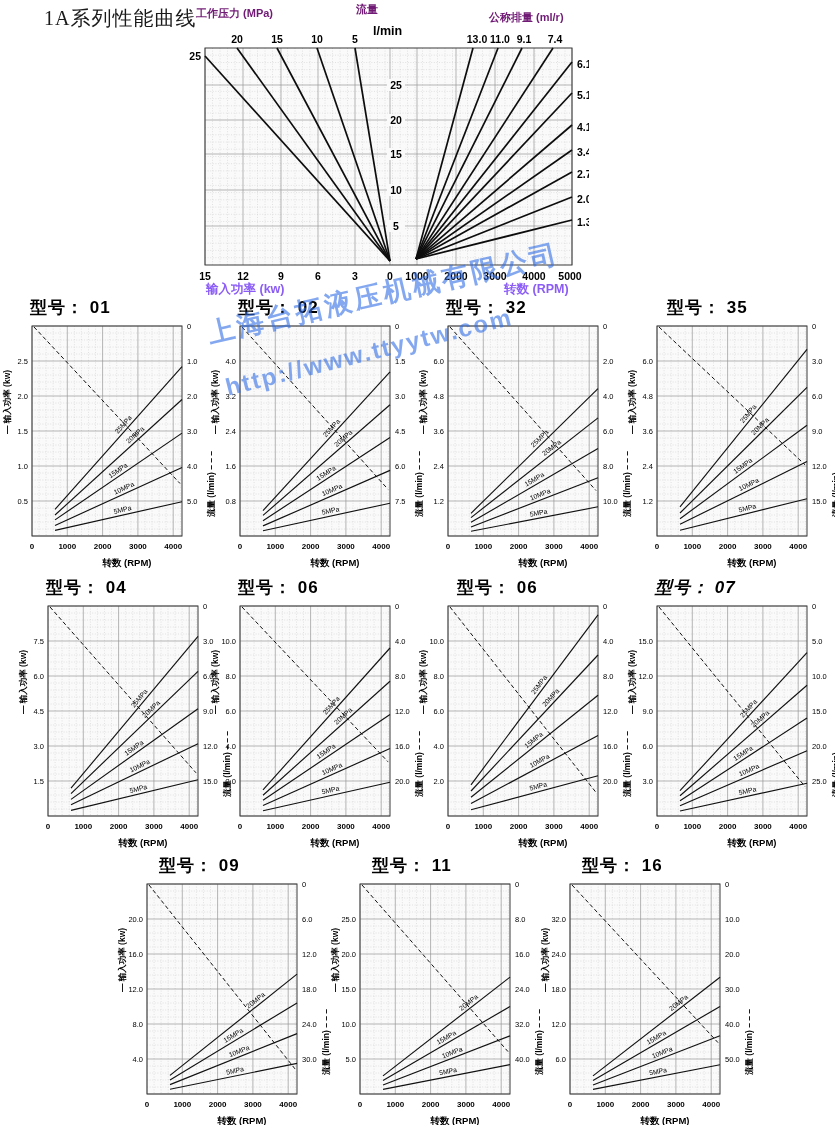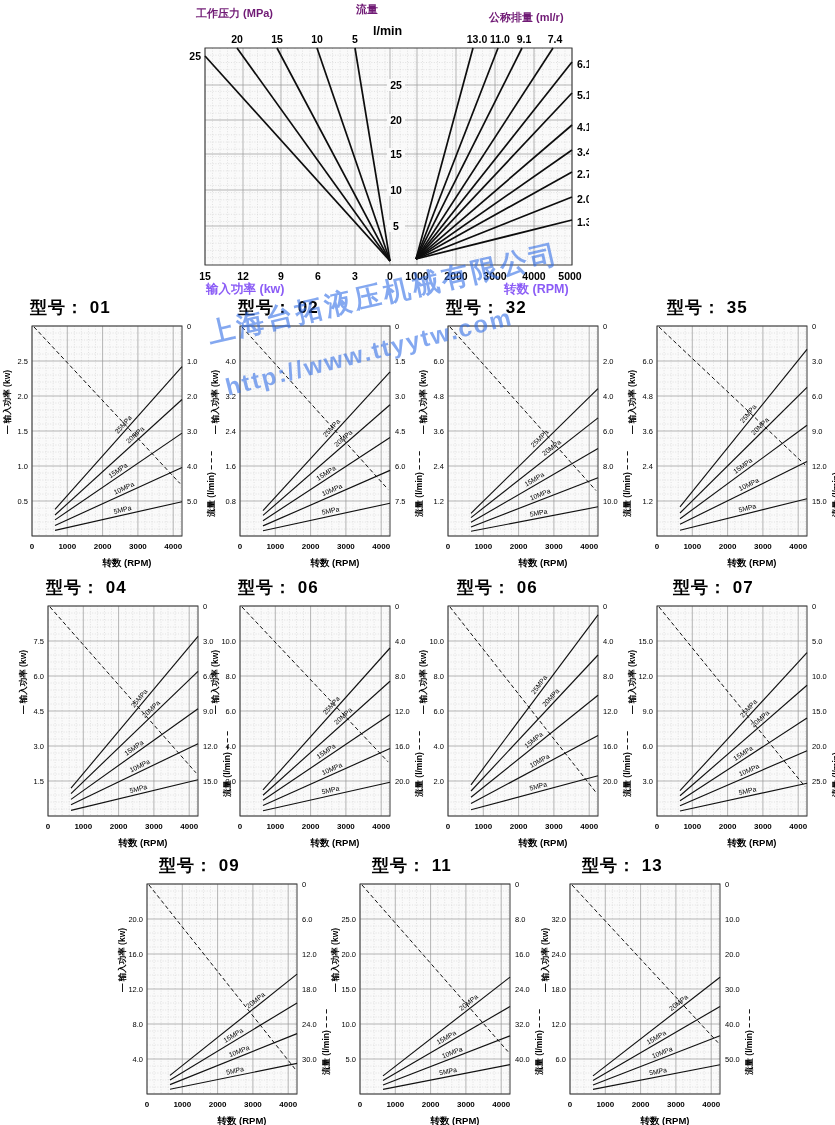--- a/index.html
+++ b/index.html
@@ -18,20 +18,21 @@
   .cell{position:absolute;width:224px;height:276px;}
   .ctitle{position:absolute;top:0;font-size:17px;font-weight:600;letter-spacing:1px;color:#000;white-space:nowrap;}
   svg{display:block;}
   svg text{font-family:"Liberation Sans","DejaVu Sans",sans-serif;}
 </style>
 </head>
 <body>
 
 <div class="page">
 
+  <div class="abs page-title">1A系列性能曲线</div>
 
   <section>
     <div class="abs axt" style="left:196px;top:6px;">工作压力 (MPa)</div>
     <div class="abs axt" style="left:356px;top:2px;">流量</div>
     <div class="abs axt2" style="left:360px;top:24px;margin-left:13px;">l/min</div>
     <div class="abs axt" style="left:489px;top:10px;">公称排量 (ml/r)</div>
     <svg id="mainSvg" class="abs" style="left:189px;top:32px;" width="400" height="256" viewBox="-16 -16 400 256">
         <rect x="0" y="0" width="367" height="217" fill="#fafafa"></rect>
         <path d="M7.5 0V217M15.0 0V217M22.5 0V217M30.0 0V217M45.0 0V217M52.5 0V217M60.0 0V217M67.5 0V217M75.0 0V217M82.5 0V217M90.0 0V217M97.5 0V217M105.0 0V217M120.0 0V217M127.5 0V217M135.0 0V217M142.5 0V217M157.5 0V217M165.0 0V217M172.5 0V217M180.0 0V217M187.5 0V217M195.0 0V217M202.5 0V217M210.0 0V217M217.5 0V217M225.0 0V217M232.5 0V217M240.0 0V217M247.5 0V217M255.0 0V217M262.5 0V217M270.0 0V217M277.5 0V217M285.0 0V217M292.5 0V217M300.0 0V217M307.5 0V217M315.0 0V217M322.5 0V217M330.0 0V217M337.5 0V217M345.0 0V217M352.5 0V217M360.0 0V217M0 7.2H367M0 14.5H367M0 21.7H367M0 28.9H367M0 43.4H367M0 50.6H367M0 57.8H367M0 65.1H367M0 79.5H367M0 86.8H367M0 94.0H367M0 101.2H367M0 108.5H367M0 115.7H367M0 122.9H367M0 130.1H367M0 137.4H367M0 144.6H367M0 151.8H367M0 159.1H367M0 166.3H367M0 173.5H367M0 180.7H367M0 188.0H367M0 195.2H367M0 202.4H367M0 209.7H367" stroke="#c9c9c9" stroke-width="0.5" stroke-dasharray="1 1.6" fill="none"></path>
         <path d="M0 0V217M38 0V217M76 0V217M113 0V217M150 0V217M185 0V217M212 0V217M251 0V217M290 0V217M329 0V217M367 0V217M0 37H367M0 72H367M0 106H367M0 142H367M0 178H367" stroke="#969696" stroke-width="0.7" fill="none"></path>
@@ -362,21 +363,21 @@
           <text x="35.3" y="223" font-size="8" text-anchor="middle" font-weight="600" fill="#000">1000</text>
           <text x="70.6" y="223" font-size="8" text-anchor="middle" font-weight="600" fill="#000">2000</text>
           <text x="105.89999999999999" y="223" font-size="8" text-anchor="middle" font-weight="600" fill="#000">3000</text>
           <text x="141.2" y="223" font-size="8" text-anchor="middle" font-weight="600" fill="#000">4000</text>
           <text x="95" y="240" font-size="9.5" text-anchor="middle" font-weight="700" fill="#000">转数 (RPM)</text>
           <text x="0" y="0" font-size="8.5" text-anchor="middle" font-weight="600" fill="#000" transform="translate(-22 76) rotate(-90)">— 输入功率 (kw)</text>
           <text x="0" y="0" font-size="8.5" text-anchor="middle" font-weight="600" fill="#000" transform="translate(182 158) rotate(-90)">流量  (l/min)  – – –</text>
         </svg>
       </div>
       <div class="cell" style="left: 625px; top: 576px;">
-        <div class="ctitle" style="left: 48px;">型号： 07</div>
+        <div class="ctitle" style="left: 30px; font-style: italic;">型号： 07</div>
         <svg width="222" height="252" viewBox="-32 -8 222 252" style="position:absolute;left:0;top:22px;">
           <rect x="0" y="0" width="150" height="210" fill="#fafafa"></rect>
           <path d="M7.1 0V210M14.1 0V210M21.2 0V210M28.2 0V210M42.4 0V210M49.4 0V210M56.5 0V210M63.5 0V210M77.7 0V210M84.7 0V210M91.8 0V210M98.8 0V210M113.0 0V210M120.0 0V210M127.1 0V210M134.1 0V210M148.3 0V210M0 7.0H150M0 14.0H150M0 21.0H150M0 28.0H150M0 42.0H150M0 49.0H150M0 56.0H150M0 63.0H150M0 77.0H150M0 84.0H150M0 91.0H150M0 98.0H150M0 112.0H150M0 119.0H150M0 126.0H150M0 133.0H150M0 147.0H150M0 154.0H150M0 161.0H150M0 168.0H150M0 182.0H150M0 189.0H150M0 196.0H150M0 203.0H150" stroke="#c9c9c9" stroke-width="0.5" stroke-dasharray="1 1.6" fill="none"></path>
           <path d="M0 0V210M35.3 0V210M70.6 0V210M105.9 0V210M141.2 0V210M0 0H150M0 35H150M0 70H150M0 105H150M0 140H150M0 175H150M0 210H150" stroke="#969696" stroke-width="0.7" fill="none"></path>
           <rect x="0" y="0" width="150" height="210" fill="none" stroke="#3a3a3a" stroke-width="1"></rect>
           <line x1="23" y1="184.7" x2="150" y2="46.7" stroke="#111" stroke-width="1.15"></line>
           <text x="0" y="0" font-size="6.8" text-anchor="middle" font-weight="normal" fill="#000" transform="translate(95.4 106.0) rotate(-47.4)" dy="-3">25MPa</text>
           <line x1="23" y1="189.7" x2="150" y2="79.3" stroke="#111" stroke-width="1.15"></line>
           <text x="0" y="0" font-size="6.8" text-anchor="middle" font-weight="normal" fill="#000" transform="translate(106.8 116.9) rotate(-41.0)" dy="-3">20MPa</text>
           <line x1="23" y1="194.8" x2="150" y2="112.0" stroke="#111" stroke-width="1.15"></line>
@@ -475,21 +476,21 @@
           <text x="35.3" y="223" font-size="8" text-anchor="middle" font-weight="600" fill="#000">1000</text>
           <text x="70.6" y="223" font-size="8" text-anchor="middle" font-weight="600" fill="#000">2000</text>
           <text x="105.89999999999999" y="223" font-size="8" text-anchor="middle" font-weight="600" fill="#000">3000</text>
           <text x="141.2" y="223" font-size="8" text-anchor="middle" font-weight="600" fill="#000">4000</text>
           <text x="95" y="240" font-size="9.5" text-anchor="middle" font-weight="700" fill="#000">转数 (RPM)</text>
           <text x="0" y="0" font-size="8.5" text-anchor="middle" font-weight="600" fill="#000" transform="translate(-22 76) rotate(-90)">— 输入功率 (kw)</text>
           <text x="0" y="0" font-size="8.5" text-anchor="middle" font-weight="600" fill="#000" transform="translate(182 158) rotate(-90)">流量  (l/min)  – – –</text>
         </svg>
       </div>
       <div class="cell" style="left: 538px; top: 854px;">
-        <div class="ctitle" style="left: 44px;">型号： 13</div>
+        <div class="ctitle" style="left: 44px;">型号： 16</div>
         <svg width="222" height="252" viewBox="-32 -8 222 252" style="position:absolute;left:0;top:22px;">
           <rect x="0" y="0" width="150" height="210" fill="#fafafa"></rect>
           <path d="M7.1 0V210M14.1 0V210M21.2 0V210M28.2 0V210M42.4 0V210M49.4 0V210M56.5 0V210M63.5 0V210M77.7 0V210M84.7 0V210M91.8 0V210M98.8 0V210M113.0 0V210M120.0 0V210M127.1 0V210M134.1 0V210M148.3 0V210M0 7.0H150M0 14.0H150M0 21.0H150M0 28.0H150M0 42.0H150M0 49.0H150M0 56.0H150M0 63.0H150M0 77.0H150M0 84.0H150M0 91.0H150M0 98.0H150M0 112.0H150M0 119.0H150M0 126.0H150M0 133.0H150M0 147.0H150M0 154.0H150M0 161.0H150M0 168.0H150M0 182.0H150M0 189.0H150M0 196.0H150M0 203.0H150" stroke="#c9c9c9" stroke-width="0.5" stroke-dasharray="1 1.6" fill="none"></path>
           <path d="M0 0V210M35.3 0V210M70.6 0V210M105.9 0V210M141.2 0V210M0 0H150M0 35H150M0 70H150M0 105H150M0 140H150M0 175H150M0 210H150" stroke="#969696" stroke-width="0.7" fill="none"></path>
           <rect x="0" y="0" width="150" height="210" fill="none" stroke="#3a3a3a" stroke-width="1"></rect>
           <line x1="23" y1="191.9" x2="150" y2="93.3" stroke="#111" stroke-width="1.15"></line>
           <text x="0" y="0" font-size="6.8" text-anchor="middle" font-weight="normal" fill="#000" transform="translate(111.9 122.9) rotate(-37.8)" dy="-3">20MPa</text>
           <line x1="23" y1="196.4" x2="150" y2="122.5" stroke="#111" stroke-width="1.15"></line>
           <text x="0" y="0" font-size="6.8" text-anchor="middle" font-weight="normal" fill="#000" transform="translate(89.0 158.0) rotate(-30.2)" dy="-3">15MPa</text>
           <line x1="23" y1="201.0" x2="150" y2="151.7" stroke="#111" stroke-width="1.15"></line>

